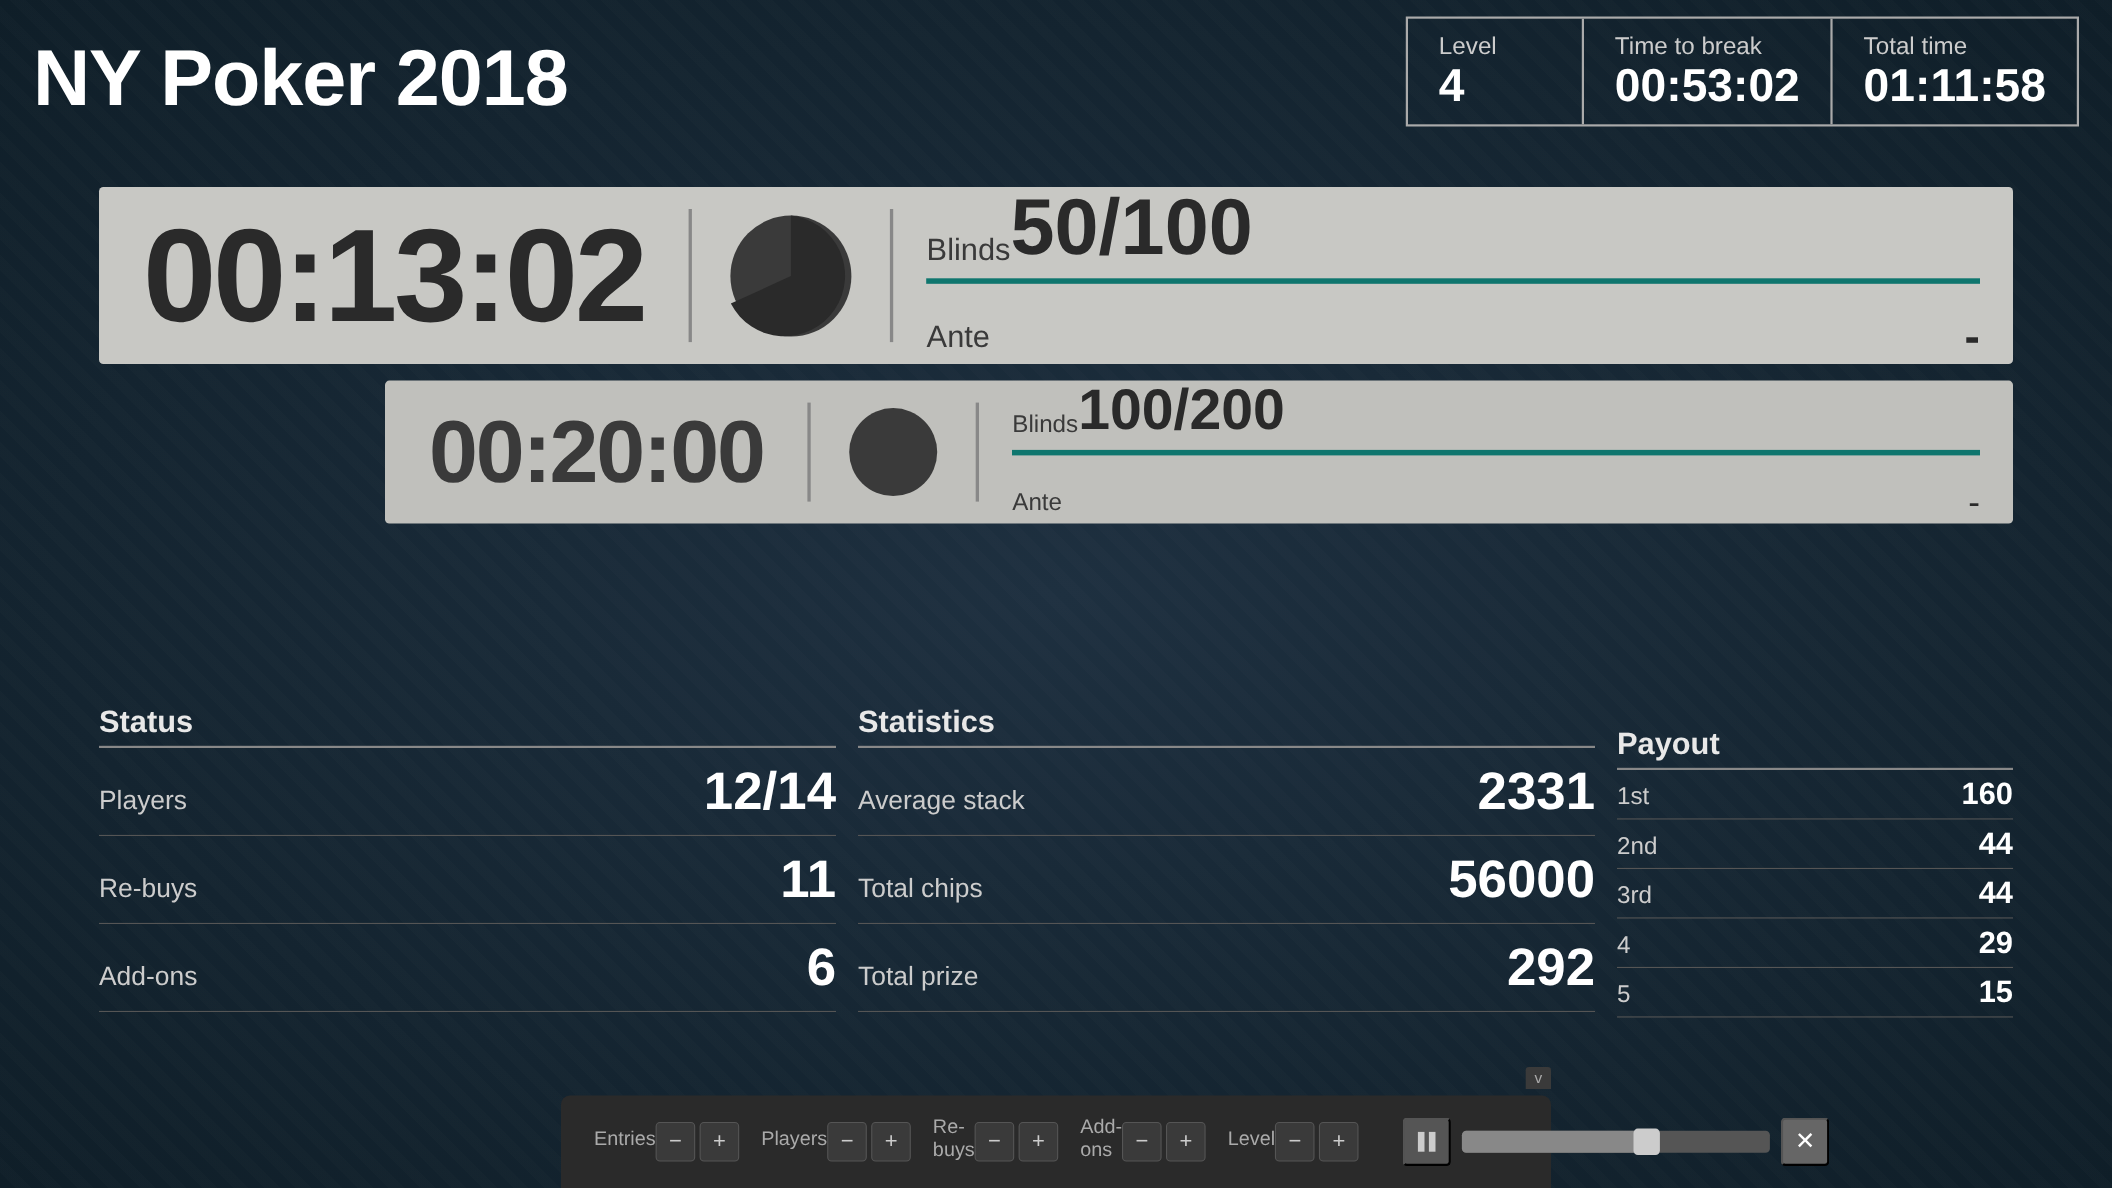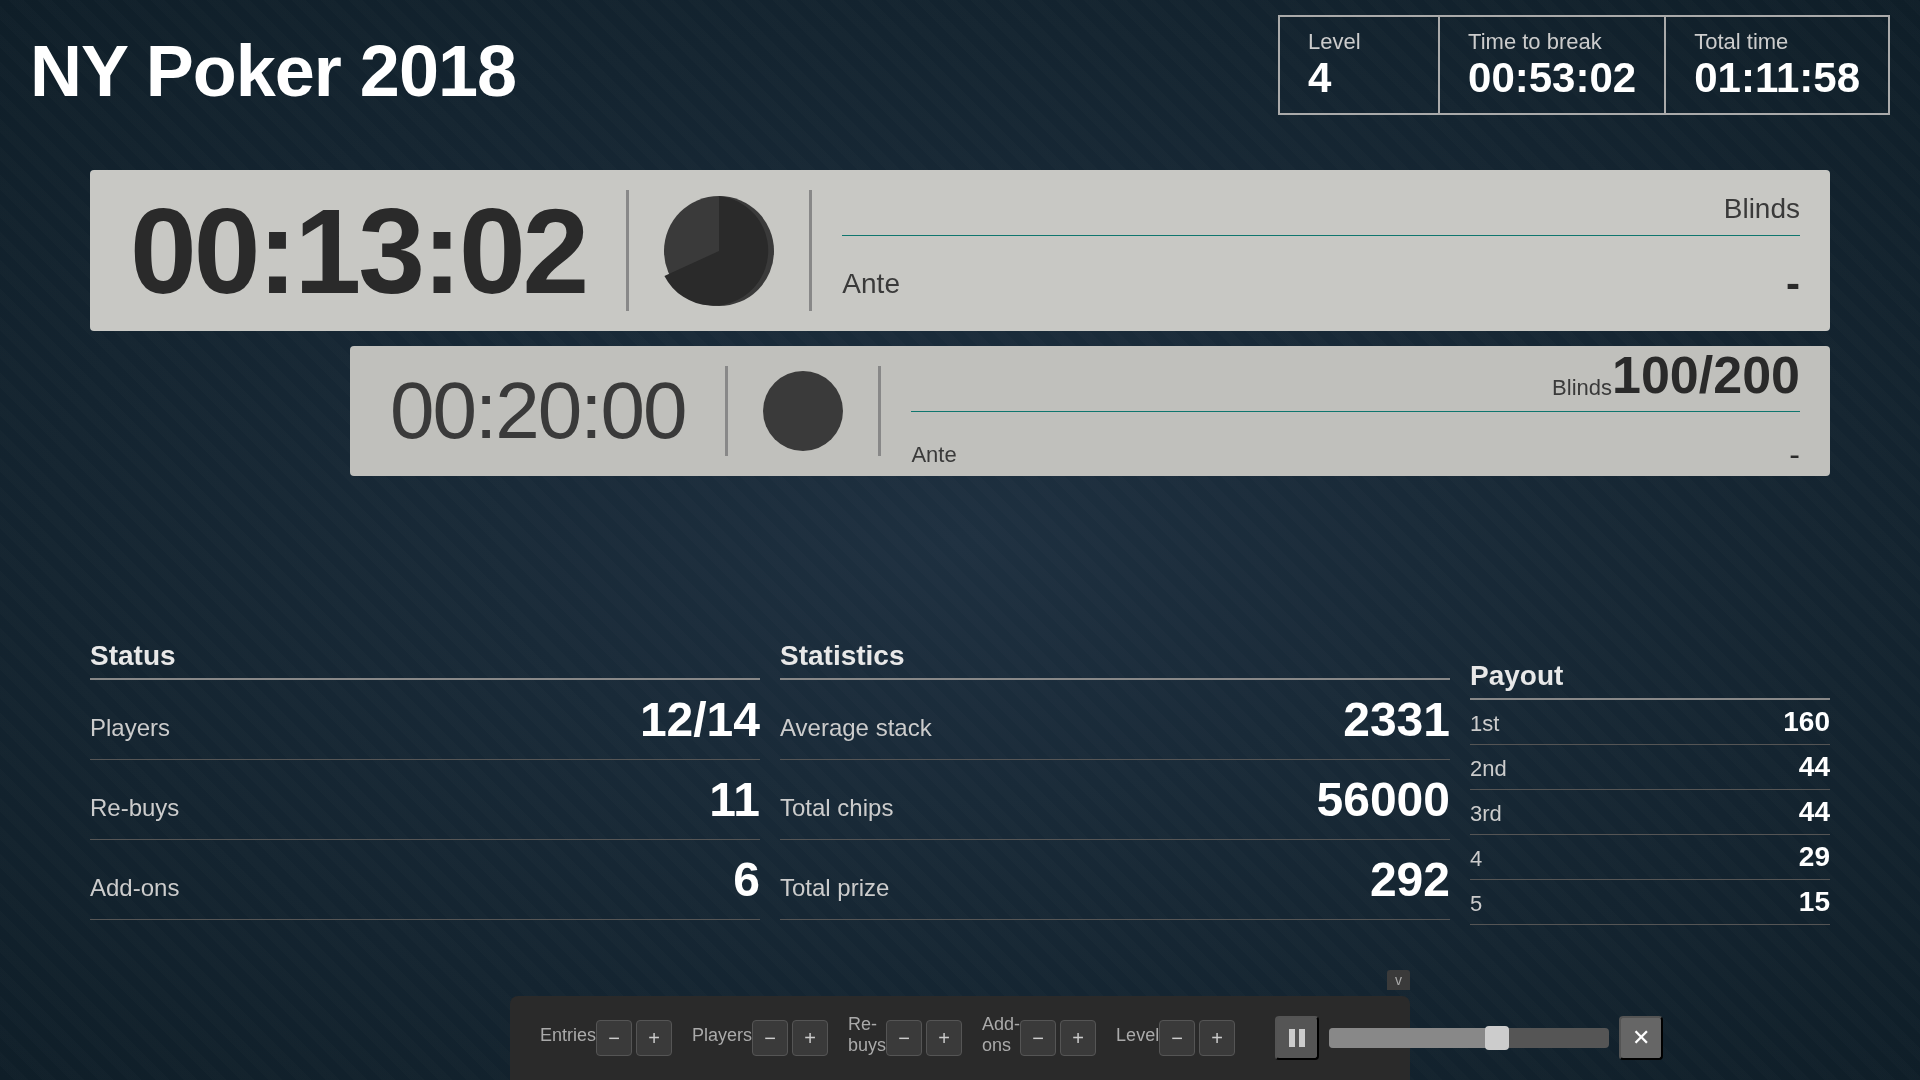--- a/index.html
+++ b/index.html
@@ -127,23 +127,23 @@
     .blinds-section {
       flex: 1;
       display: flex;
       flex-direction: column;
       justify-content: center;
       padding: 15px 30px;
       position: relative;
     }
     .blinds-row {
       display: flex;
-      justify-content: flex-end;
+      justify-content: flex-start;
       align-items: flex-end;
-      border-bottom: 1px solid #0f766e;
+      border-bottom: 5px solid #0f766e;
       padding-bottom: 10px;
       margin-bottom: 24px;
     }
     .blinds-label {
       font-size: 28px;
       color: #3a3a3a;
       font-weight: 500;
     }
     .blinds-value {
       font-size: 72px;
@@ -172,21 +172,21 @@
       background-color: #c0c0bc;
       border-radius: 4px;
       display: flex;
       align-items: stretch;
       height: 130px;
       margin-top: 15px;
       margin-left: 260px;
     }
     .timer-time-small {
       font-size: 80px;
-      font-weight: 400;
+      font-weight: 700;
       color: #3a3a3a;
       letter-spacing: -2px;
       font-variant-numeric: tabular-nums;
     }
     .blinds-value-small {
       font-size: 52px;
       font-weight: 700;
       color: #2a2a2a;
       line-height: 1;
     }
@@ -405,20 +405,21 @@
       <svg class="pie-chart" viewBox="0 0 120 120">
         <circle cx="60" cy="60" r="55" fill="#3a3a3a"></circle>
 
         <path d="M60,60 L60,5 A55,55 0 1,1 5.4,85 Z" fill="#2a2a2a"></path>
       </svg>
     </div>
     <div class="timer-divider2"></div>
     <div class="blinds-section">
       <div class="blinds-row">
         <span class="blinds-label">Blinds</span>
+        <span class="blinds-value">50/100</span>
       </div>
       <div class="ante-row">
         <span class="ante-label">Ante</span>
         <span class="ante-value">-</span>
       </div>
     </div>
   </div>
 
   <div class="next-level-bar">
     <div class="timer-display">

